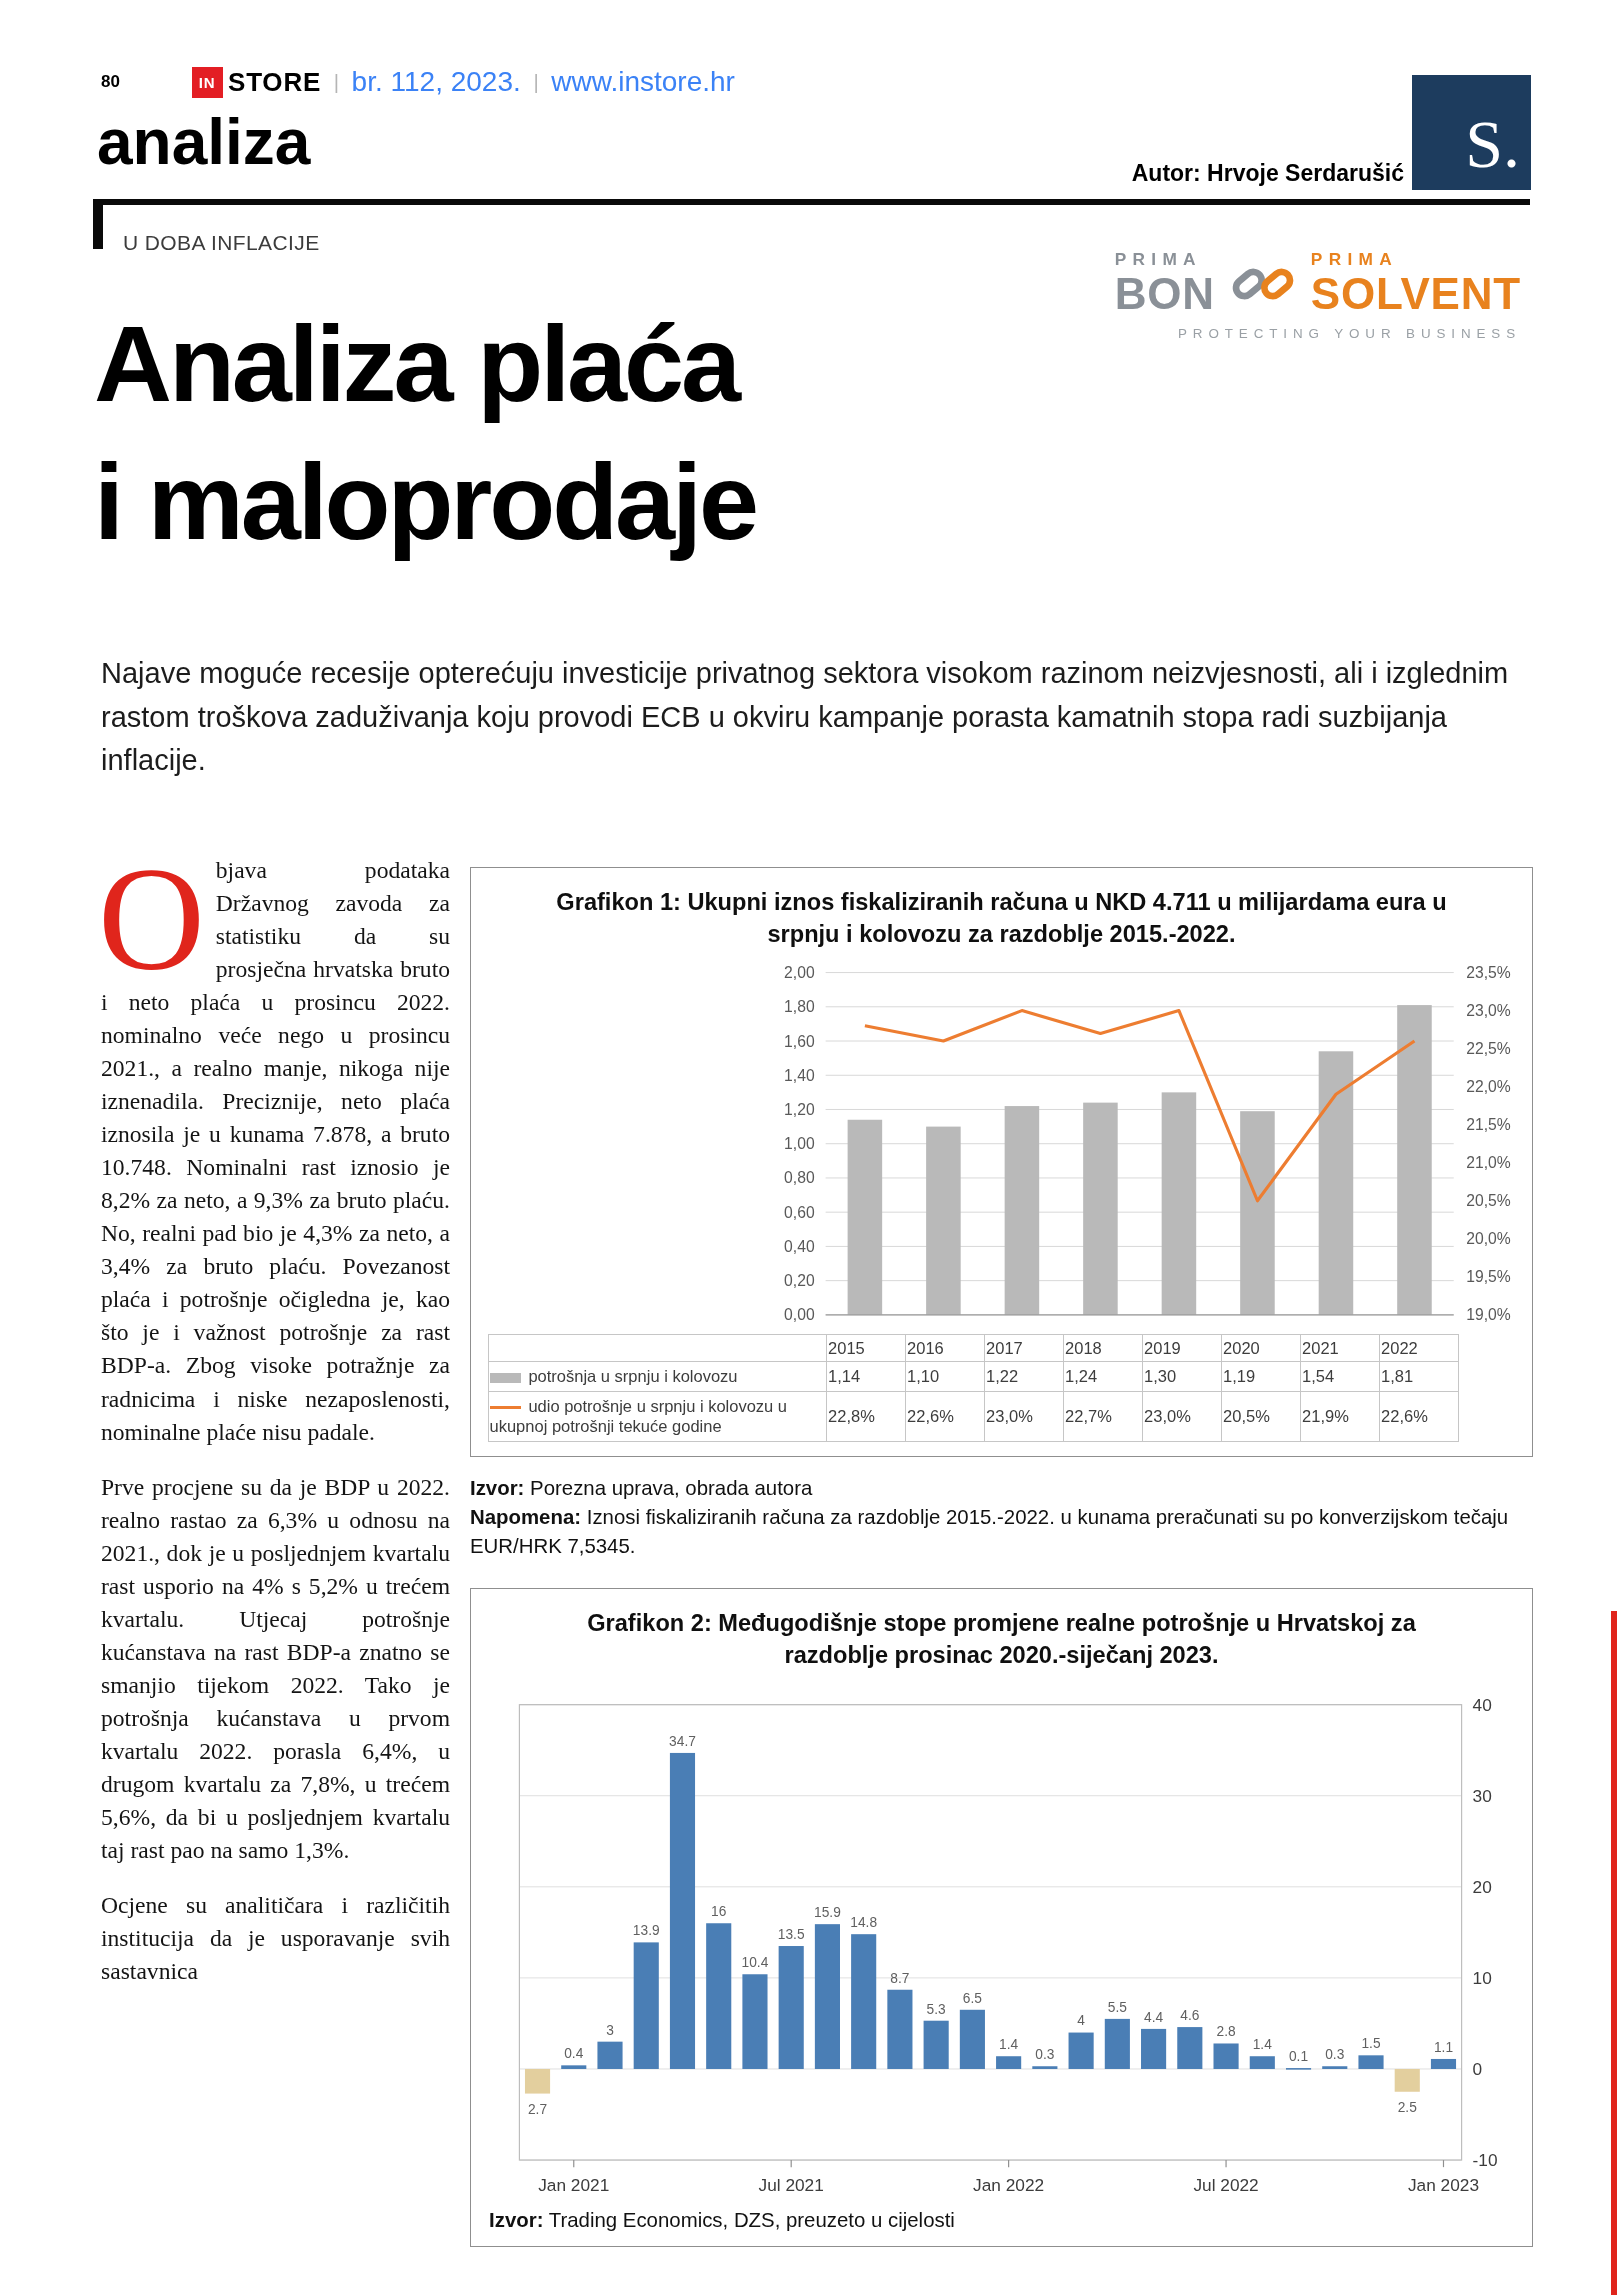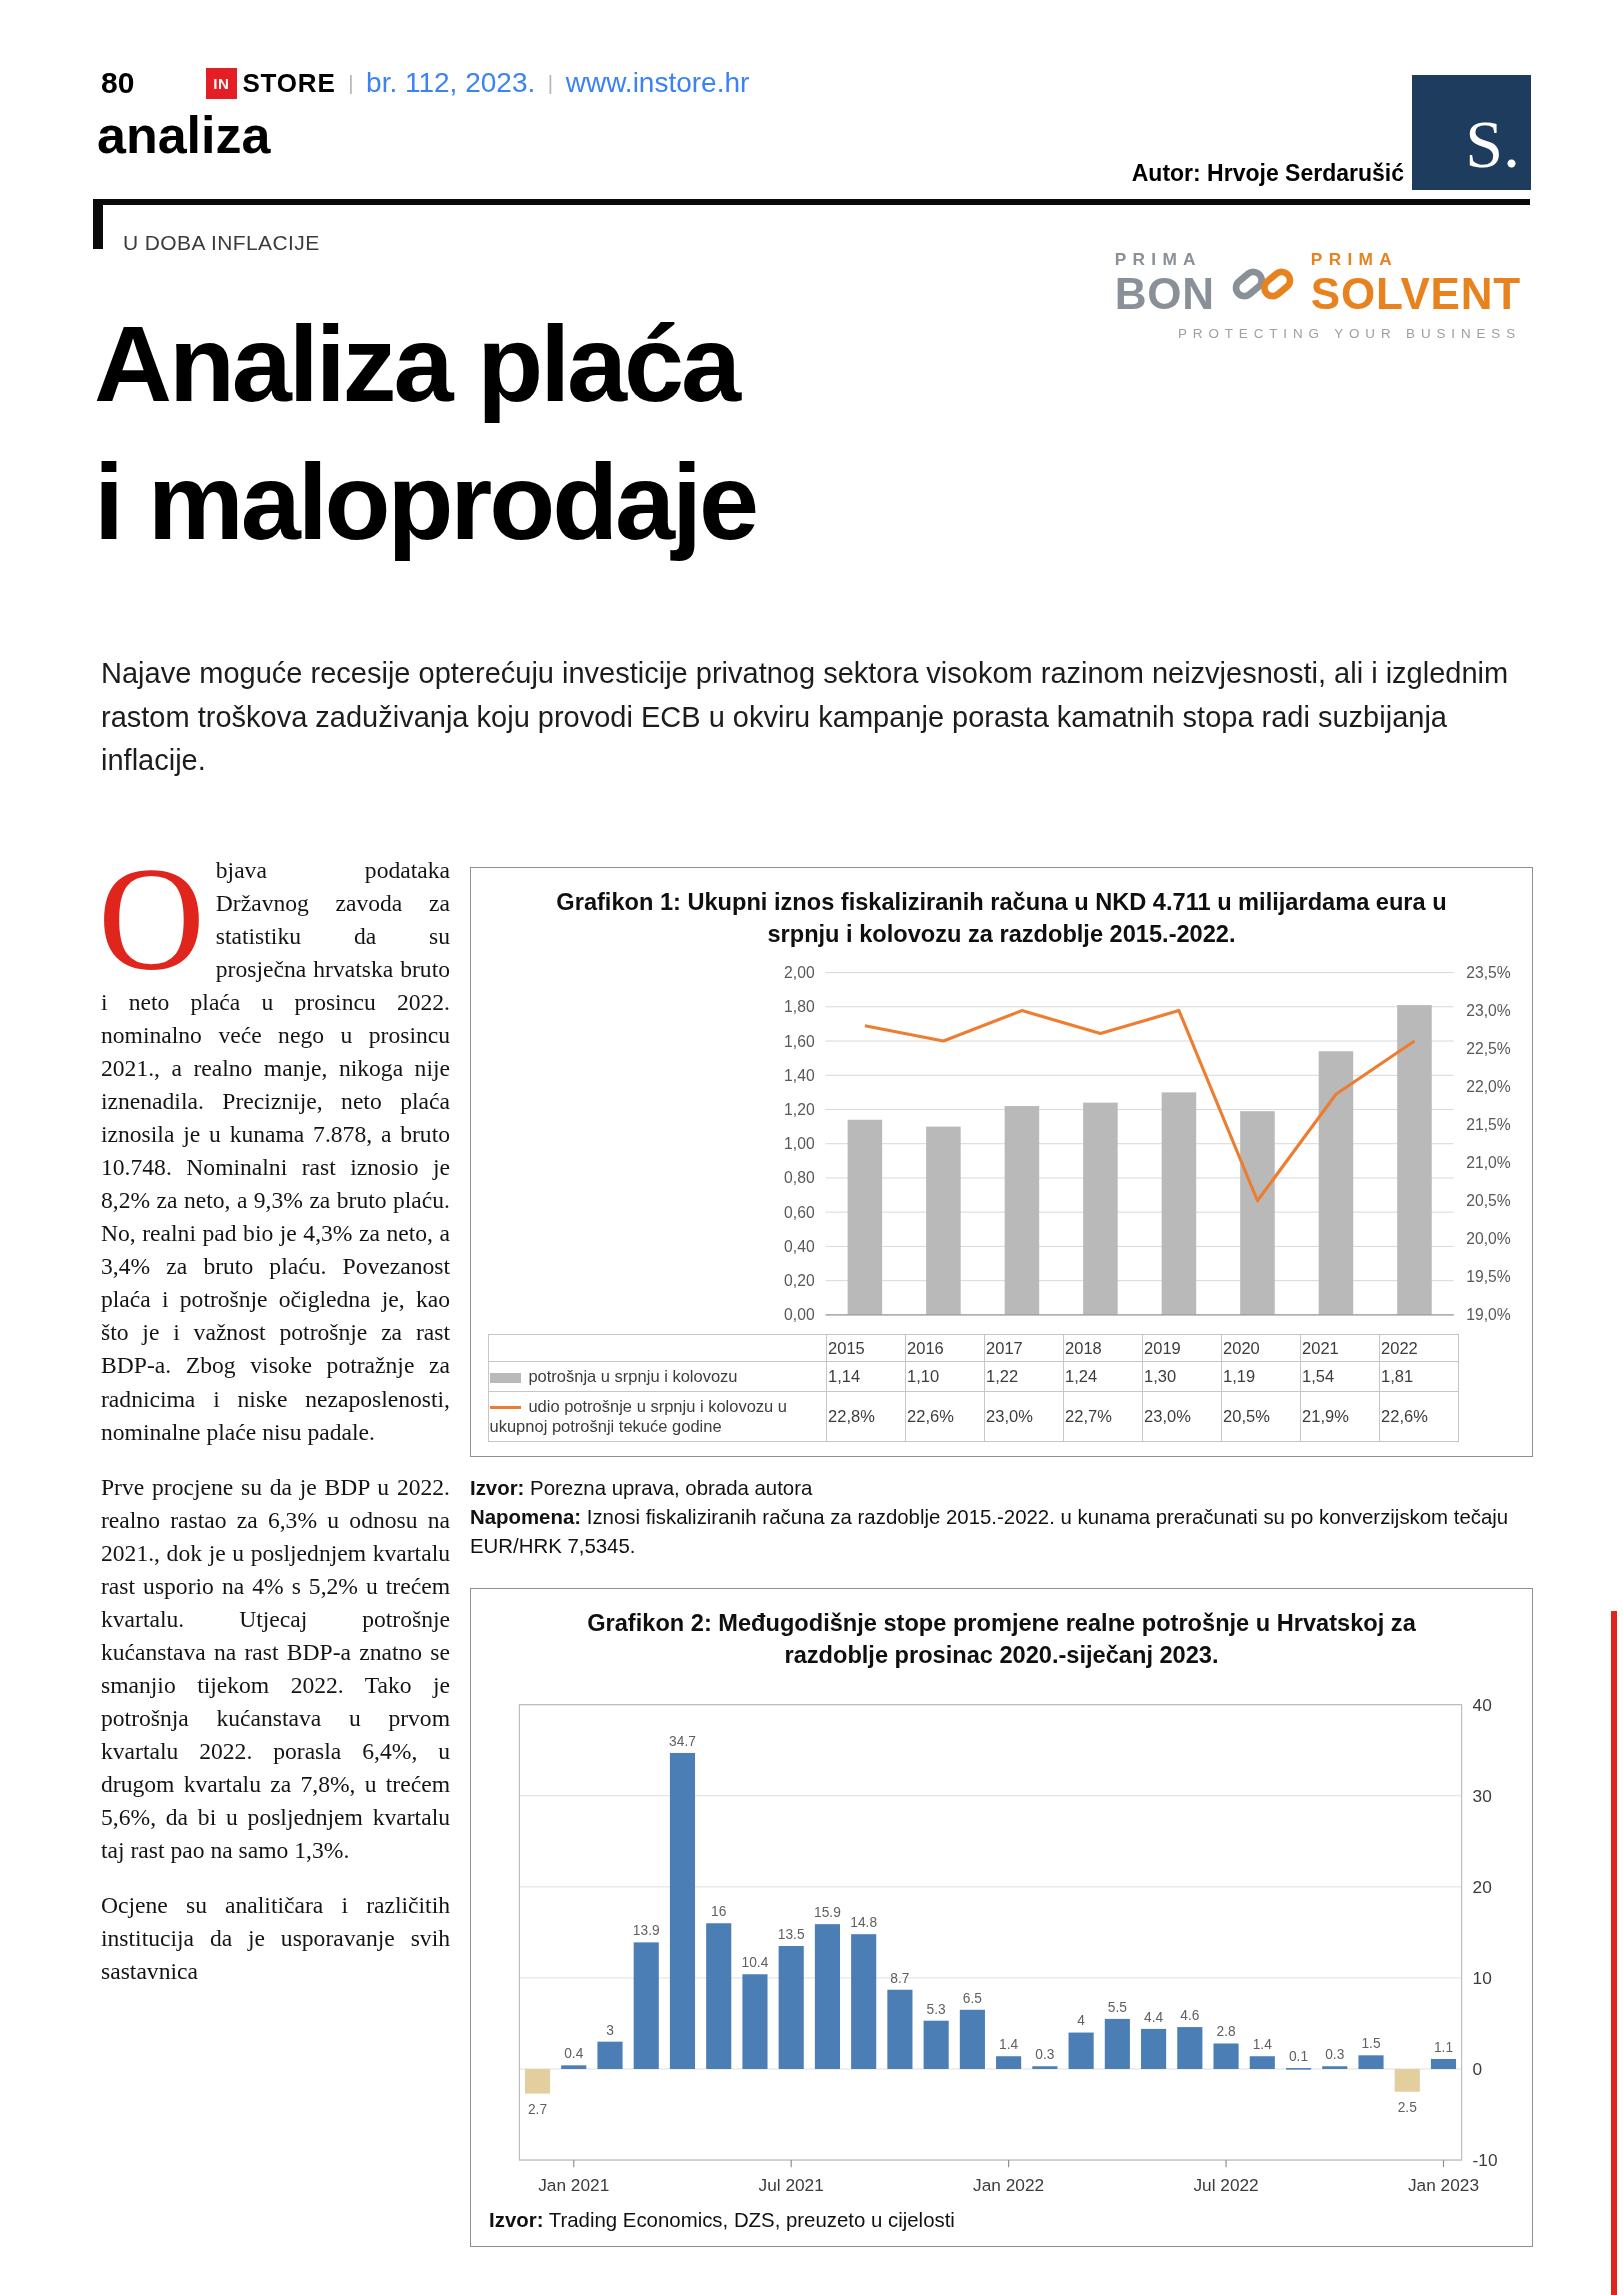--- a/index.html
+++ b/index.html
@@ -1,29 +1,29 @@
 <!DOCTYPE html>
 <html lang="hr" style="font-size:12.6px"><head>
 <meta charset="utf-8">
 <style>
   html,body{margin:0;padding:0;background:#e8e8e8;}
   .page{position:relative;width:1623px;height:2295px;background:#ffffff;margin:0 auto;
         font-family:"Liberation Sans",sans-serif;color:#111;overflow:hidden;}
 
   
   .masthead{position:absolute;left:101px;top:66px;display:flex;align-items:center;gap:12.6px;}
-  .page-num{font-size:30px;font-weight:700;margin-right:36px;color:#000;}
+  .page-num{font-size:17px;font-weight:700;margin-right:36px;color:#000;}
   .brand{display:flex;align-items:center;gap:5.5px;padding-left:23px;}
   .brand-in{width:31px;height:31px;background:#e31e24;color:#fff;font-weight:700;font-size:15px;
             display:flex;align-items:center;justify-content:center;letter-spacing:0.8px;}
   .brand-store{font-size:26px;font-weight:700;letter-spacing:0.8px;color:#000;}
   .sep{color:#b5b5b5;font-size:20.4px;}
   .issue,.website{font-size:28px;color:#3b82f6;}
 
-  .section-title{position:absolute;left:97px;top:105px;font-size:52px;font-weight:700;color:#000;}
+  .section-title{position:absolute;left:97px;top:105px;font-size:64px;font-weight:700;color:#000;}
 
   .publisher-box{position:absolute;left:1412px;top:75px;width:108px;height:109px;background:#1d3c5e;
                  color:#fff;font-family:"Liberation Serif",serif;font-size:68px;
                  display:flex;align-items:flex-end;justify-content:flex-end;padding:0 11px 6.3px 0;}
   .author{position:absolute;top:160px;right:219px;font-size:23px;font-weight:700;color:#000;}
 
   .rule{position:absolute;left:93px;top:199px;width:1437px;height:5.5px;background:#0a0a0a;}
   .rule-tab{position:absolute;left:93px;top:199px;width:10.2px;height:50px;background:#0a0a0a;}
   .kicker{position:absolute;left:123px;top:231px;font-size:21px;color:#3c3c3c;letter-spacing:0.4px;}
 

